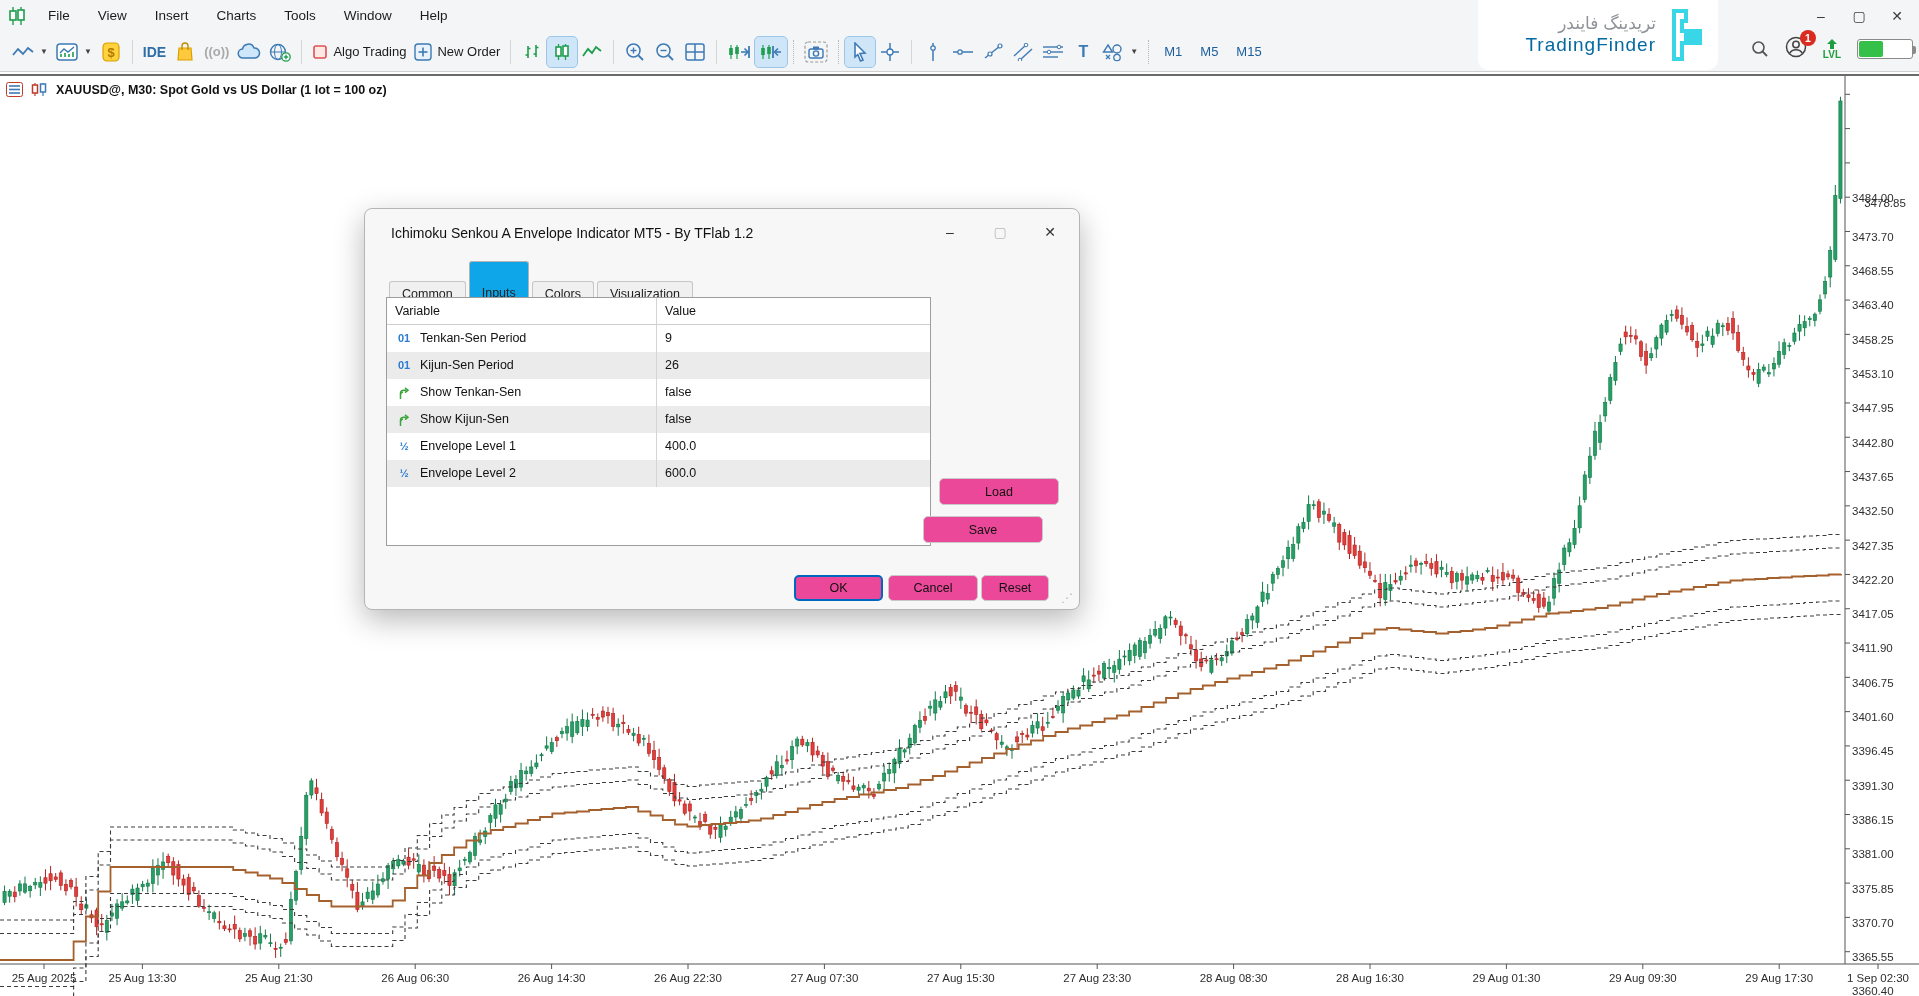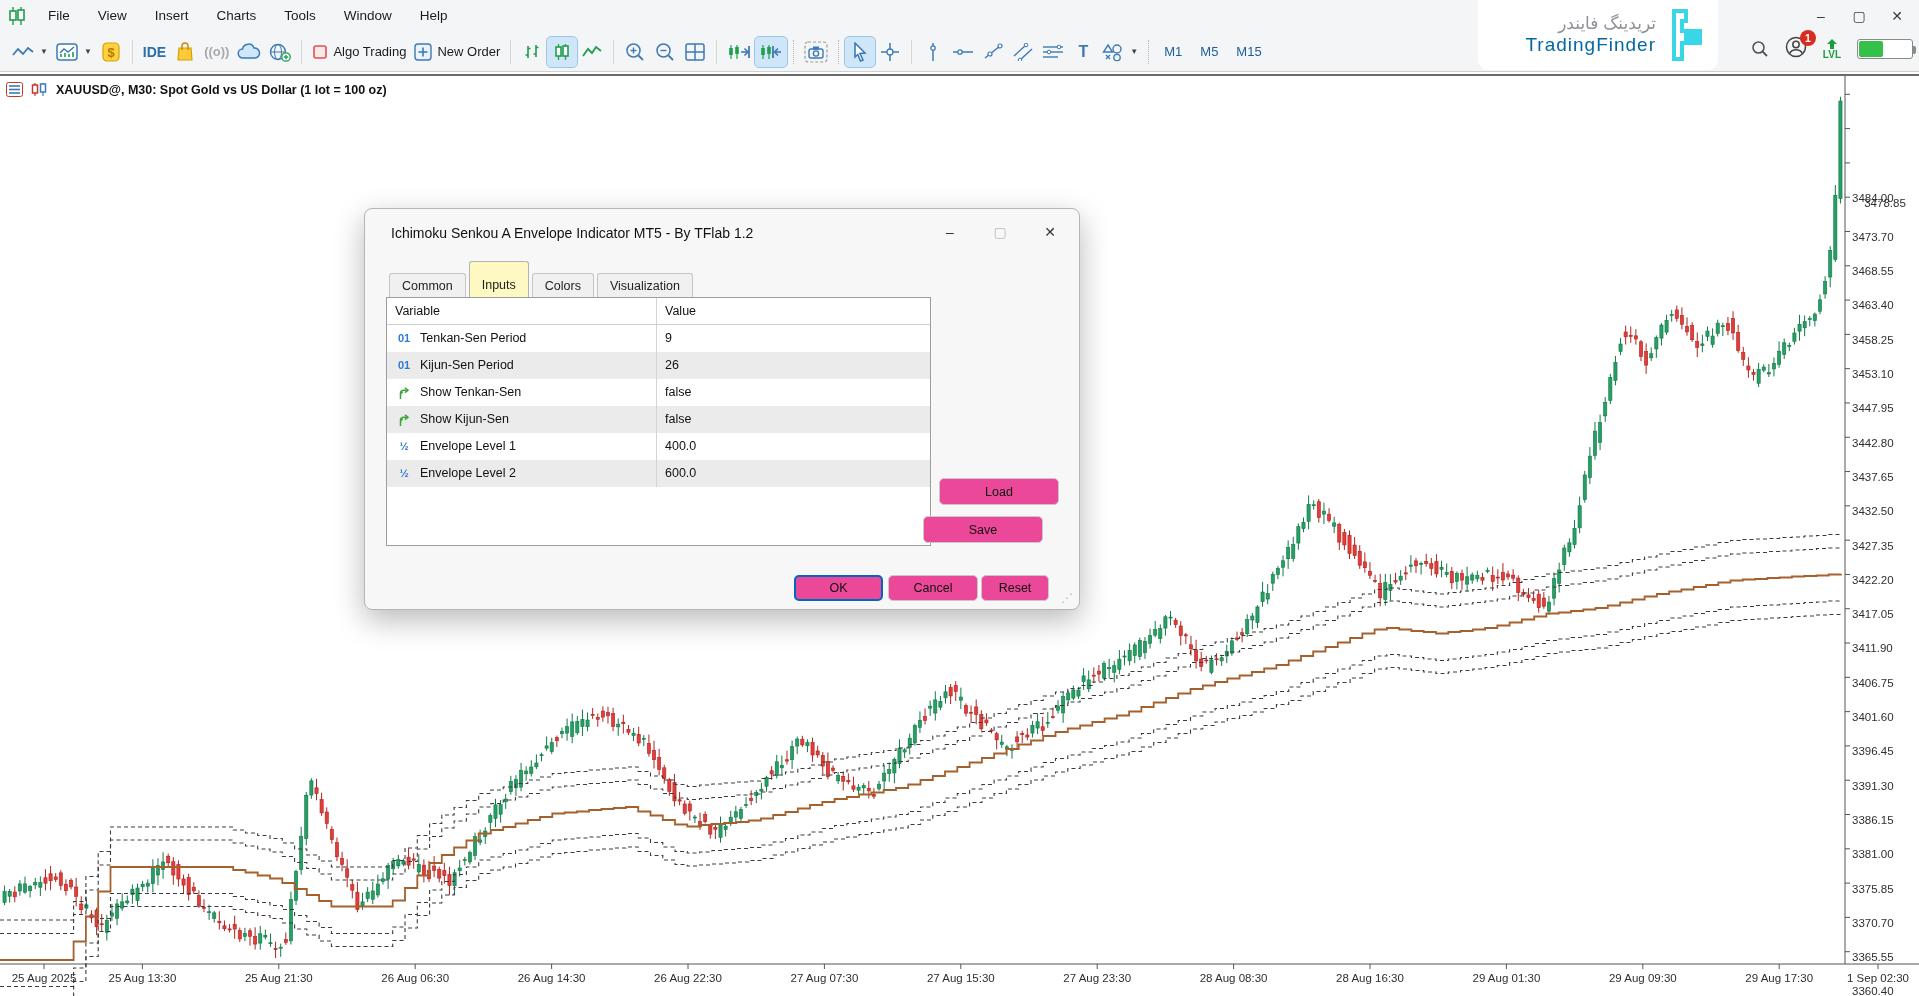--- a/index.html
+++ b/index.html
@@ -71,21 +71,21 @@
     box-shadow:0 10px 30px rgba(0,0,0,.28); }
   .dlg-title { position:absolute; left:26px; top:16px; font-size:14px; color:#111; }
   .dlg-ctl { position:absolute; top:10px; right:14px; display:flex; gap:20px; }
   .dlg-ctl span { width:30px; height:26px; display:flex; align-items:center;
     justify-content:center; font-size:14px; color:#333; border-radius:4px; }
   .dlg-ctl .dis { color:#b9b9b9; }
   .tabs { position:absolute; left:24px; top:52px; display:flex; align-items:flex-end; }
   .tab { border:1px solid #c6c6c6; border-bottom:none; background:#f0f0f0;
     font-size:12.5px; color:#222; padding:5px 12px 6px; margin-right:3px;
     border-radius:3px 3px 0 0; }
-  .tab.active { background:#fef9c3; padding-top:16px; padding-bottom:7px;
+  .tab.active { background:#0ea5e9; padding-top:24px; padding-bottom:7px;
     border-color:#b3b3b3; }
   .ptable { position:absolute; left:21px; top:88px; width:545px; height:249px;
     background:#fff; border:1px solid #9d9d9d; font-size:12.5px; color:#111; }
   .prow { display:flex; height:27px; line-height:27px; }
   .prow.head { border-bottom:1px solid #cfcfcf; font-size:12.5px; }
   .prow.alt { background:#ebebeb; }
   .pcell-var { width:270px; padding-left:8px; display:flex; align-items:center;
     gap:7px; border-right:1px solid #d4d4d4; }
   .pcell-val { flex:1; padding-left:8px; }
   .rowicon { width:18px; display:inline-flex; justify-content:center;

